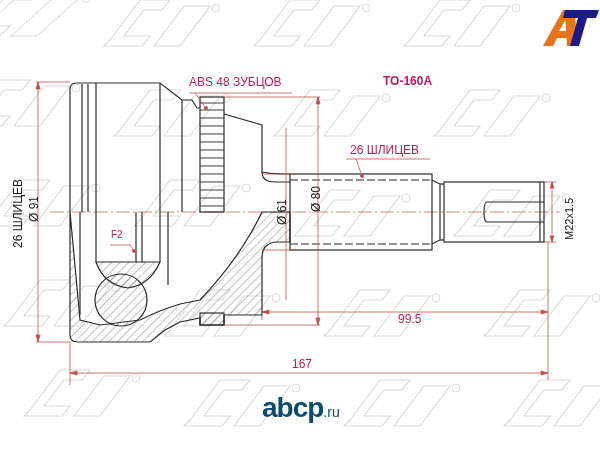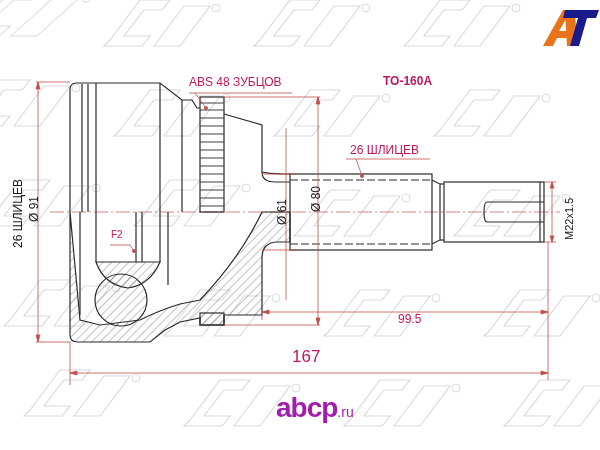--- a/index.html
+++ b/index.html
@@ -4,28 +4,28 @@
   <style>
     html, body { margin: 0; padding: 0; background: #ffffff; }
     body { width: 600px; height: 450px; position: relative; overflow: hidden; font-family: "Liberation Sans", sans-serif; }
     svg.drawing { position: absolute; left: 0; top: 0; width: 600px; height: 450px; }
     .label { position: absolute; font-family: Liberation Sans, sans-serif; color: #be185d; white-space: nowrap; line-height: 1; }
     .abs-label { left: 189px; top: 76px; font-size: 12px; }
     .part-number { left: 343px; top: 75px; font-size: 12px; font-weight: bold; margin-left: 40px; }
     .spline-label { left: 350px; top: 144px; font-size: 12px; }
     .f2-label { left: 111px; top: 230px; font-size: 10px; }
     .dim-999 { left: 398px; top: 297px; font-size: 12px; margin-top: 16px; }
-    .dim-167 { left: 292px; top: 348px; font-size: 17px; }
+    .dim-167 { left: 292px; top: 358px; font-size: 12px; }
     .vert { position: absolute; transform: rotate(-90deg); transform-origin: left top; white-space: nowrap; font-size: 12px; color: #1a1a1a; line-height: 1; }
     .v-spline { left: 12px; top: 248px; }
     .v-d91 { left: 28px; top: 222px; }
     .v-d61 { left: 276px; top: 225px; }
     .v-d80 { left: 310px; top: 212px; }
     .v-m22 { left: 564px; top: 240px; font-size: 11px; }
-    .logo-abcp { position: absolute; left: 276px; top: 392px; font-size: 28px; color: #a21caf; font-weight: bold; letter-spacing: -1px; }
+    .logo-abcp { position: absolute; left: 262px; top: 392px; font-size: 28px; color: #0c4a6e; font-weight: bold; letter-spacing: -1px; }
     .logo-abcp .ru { font-size: 14px; font-weight: normal; letter-spacing: 0; }
     .brand-logo { position: absolute; left: 543px; top: 4px; width: 56px; height: 42px; }
   </style>
 </head>
 <body>
 
 <svg class="drawing" viewBox="0 0 600 450" xmlns="http://www.w3.org/2000/svg">
   <defs>
     <pattern id="hatch" patternUnits="userSpaceOnUse" width="6" height="6" patternTransform="rotate(45)">
       <line x1="0" y1="0" x2="0" y2="6" stroke="#666" stroke-width="0.8"></line>

